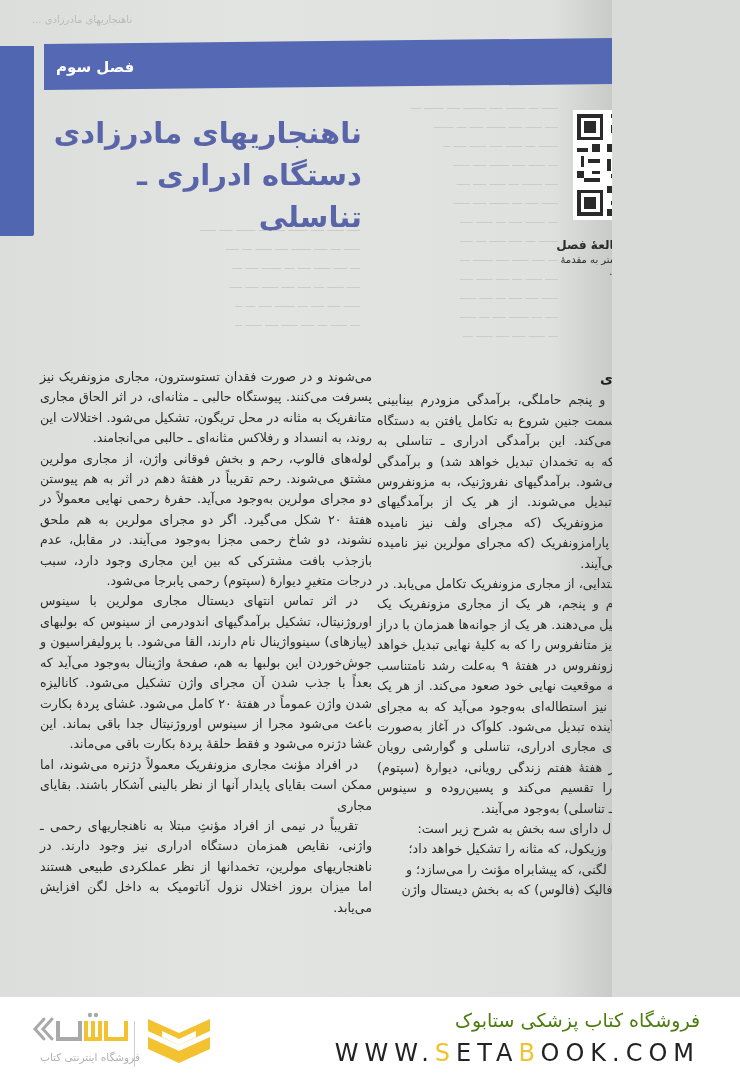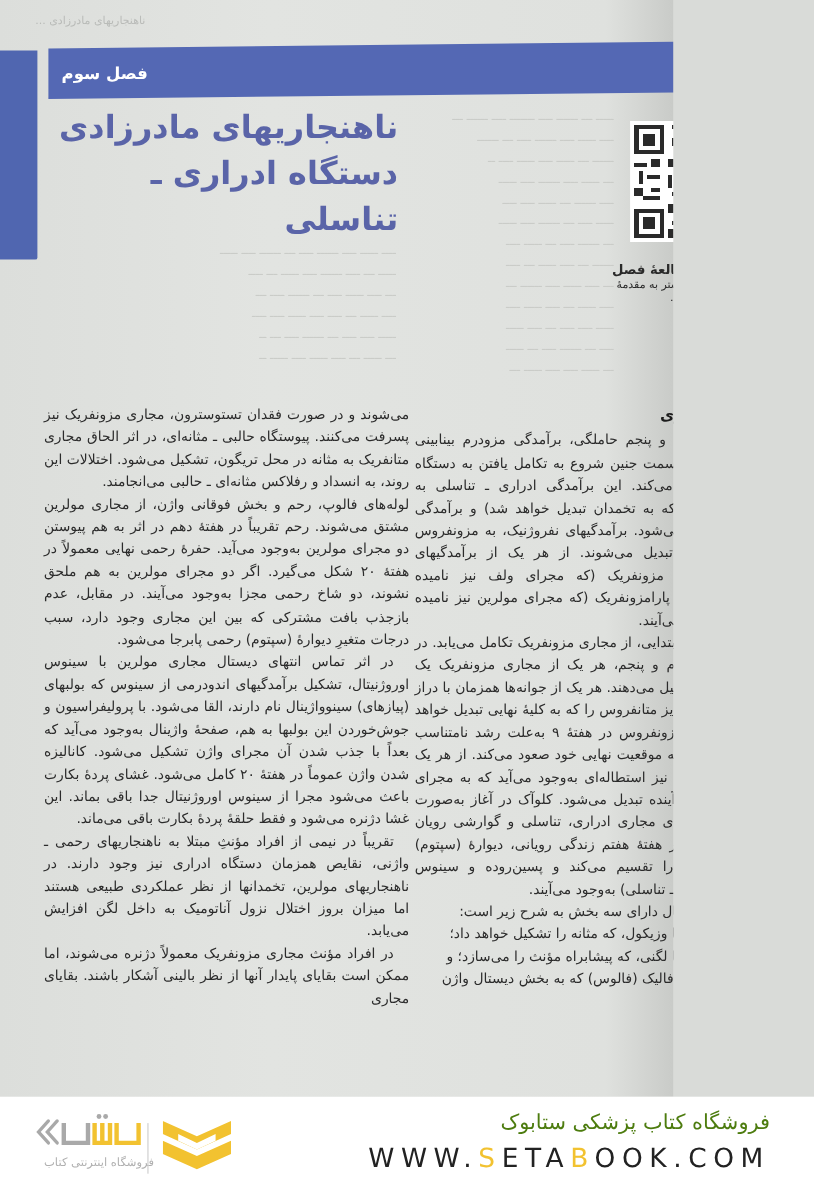--- a/index.html
+++ b/index.html
@@ -27,21 +27,21 @@
     position: absolute; left: 44px; top: 44px; width: 700px; height: 46px;
     background: #5468b4;
     transform: skewY(-0.6deg);
     transform-origin: left top;
   }
   .chapter-label {
     position: absolute; left: 56px; top: 58px;
     color: #ffffff; font-size: 15px; font-weight: bold; direction: rtl; text-align: center;
   }
   .title {
-    position: absolute; left: 52px; top: 94px; width: 310px;
+    position: absolute; left: 52px; top: 112px; width: 310px;
     direction: rtl; 
     color: #5a64a8; font-weight: bold; font-size: 29px; line-height: 42px;
   }
   .qr {
     position: absolute; left: 573px; top: 110px; width: 110px; height: 110px;
     background: #fff;
   }
   .qr svg { width: 110px; height: 110px; display: block; }
   .qr-caption {
     position: absolute; left: 555px; top: 238px; width: 130px;
@@ -197,22 +197,22 @@
     <p class="indent">7) بخش سری یا وزیکول، که مثانه را تشکیل خواهد داد؛</p>
     <p class="indent">۲) بخش میانی یا لگنی، که پیشابراه مؤنث را می‌سازد؛ و</p>
     <p class="indent">۳) بخش دُمی یا فالیک (فالوس) که به بخش دیستال واژن</p>
     <p>... تبدیل می‌شود.</p>
   </div>
 
   <div class="col col-left">
     <p>می‌شوند و در صورت فقدان تستوسترون، مجاری مزونفریک نیز پسرفت می‌کنند. پیوستگاه حالبی ـ مثانه‌ای، در اثر الحاق مجاری متانفریک به مثانه در محل تریگون، تشکیل می‌شود. اختلالات این روند، به انسداد و رفلاکس مثانه‌ای ـ حالبی می‌انجامند.</p>
     <p>لوله‌های فالوپ، رحم و بخش فوقانی واژن، از مجاری مولرین مشتق می‌شوند. رحم تقریباً در هفتهٔ دهم در اثر به هم پیوستن دو مجرای مولرین به‌وجود می‌آید. حفرهٔ رحمی نهایی معمولاً در هفتهٔ ۲۰ شکل می‌گیرد. اگر دو مجرای مولرین به هم ملحق نشوند، دو شاخ رحمی مجزا به‌وجود می‌آیند. در مقابل، عدم بازجذب بافت مشترکی که بین این مجاری وجود دارد، سبب درجات متغیرِ دیوارهٔ (سپتوم) رحمی پابرجا می‌شود.</p>
     <p class="indent">در اثر تماس انتهای دیستال مجاری مولرین با سینوس اوروژنیتال، تشکیل برآمدگیهای اندودرمی از سینوس که بولبهای (پیازهای) سینوواژینال نام دارند، القا می‌شود. با پرولیفراسیون و جوش‌خوردن این بولبها به هم، صفحهٔ واژینال به‌وجود می‌آید که بعداً با جذب شدن آن مجرای واژن تشکیل می‌شود. کانالیزه شدن واژن عموماً در هفتهٔ ۲۰ کامل می‌شود. غشای پردهٔ بکارت باعث می‌شود مجرا از سینوس اوروژنیتال جدا باقی بماند. این غشا دژنره می‌شود و فقط حلقهٔ پردهٔ بکارت باقی می‌ماند.</p>
+    <p class="indent">در افراد مؤنث مجاری مزونفریک معمولاً دژنره می‌شوند، اما ممکن است بقایای پایدار آنها از نظر بالینی آشکار باشند. بقایای مجاری</p>
     <p class="indent">تقریباً در نیمی از افراد مؤنثِ مبتلا به ناهنجاریهای رحمی ـ واژنی، نقایص همزمان دستگاه ادراری نیز وجود دارند. در ناهنجاریهای مولرین، تخمدانها از نظر عملکردی طبیعی هستند اما میزان بروز اختلال نزول آناتومیک به داخل لگن افزایش می‌یابد.</p>
-    <p class="indent">در افراد مؤنث مجاری مزونفریک معمولاً دژنره می‌شوند، اما ممکن است بقایای پایدار آنها از نظر بالینی آشکار باشند. بقایای مجاری</p>
   </div>
 </div>
 
 <div class="footer">
   <div class="logo-text">
     <svg viewBox="0 0 100 40" width="100" height="40">
       <g fill="none" stroke="#a9a9a9" stroke-width="3" stroke-linecap="round">
         <polyline points="14,10 5,20 14,30"></polyline>
         <polyline points="22,10 13,20 22,30"></polyline>
       </g>

